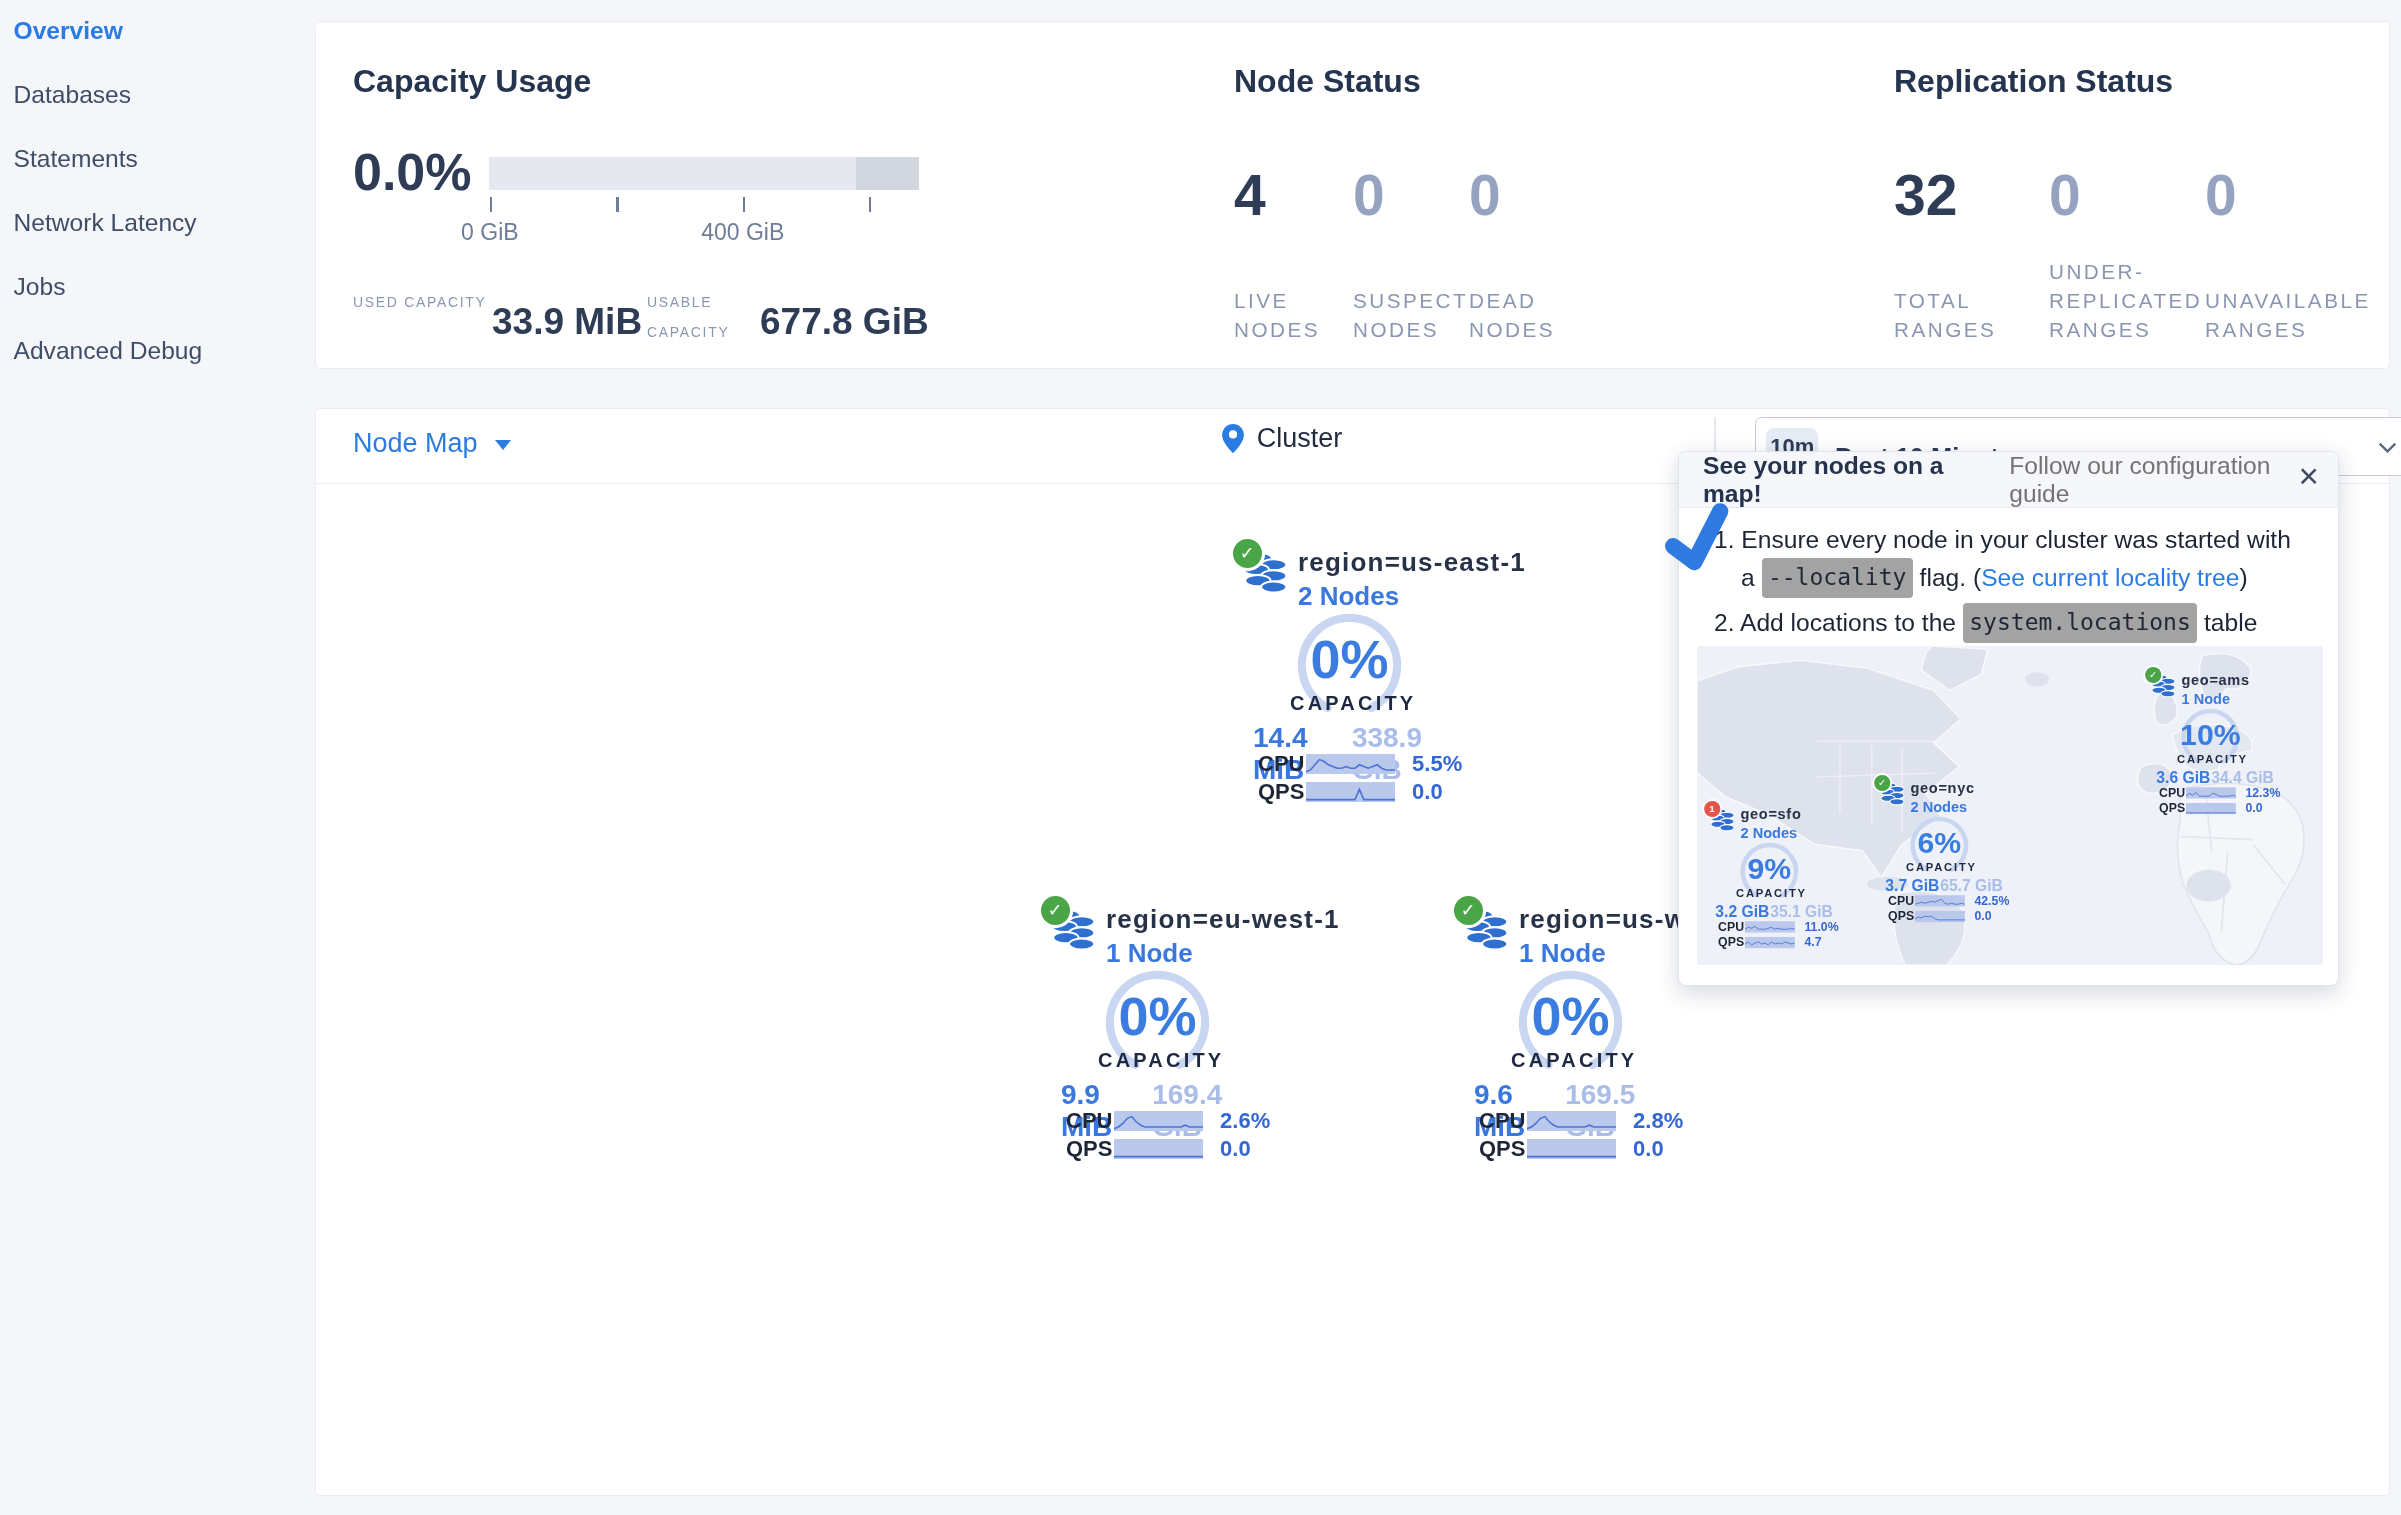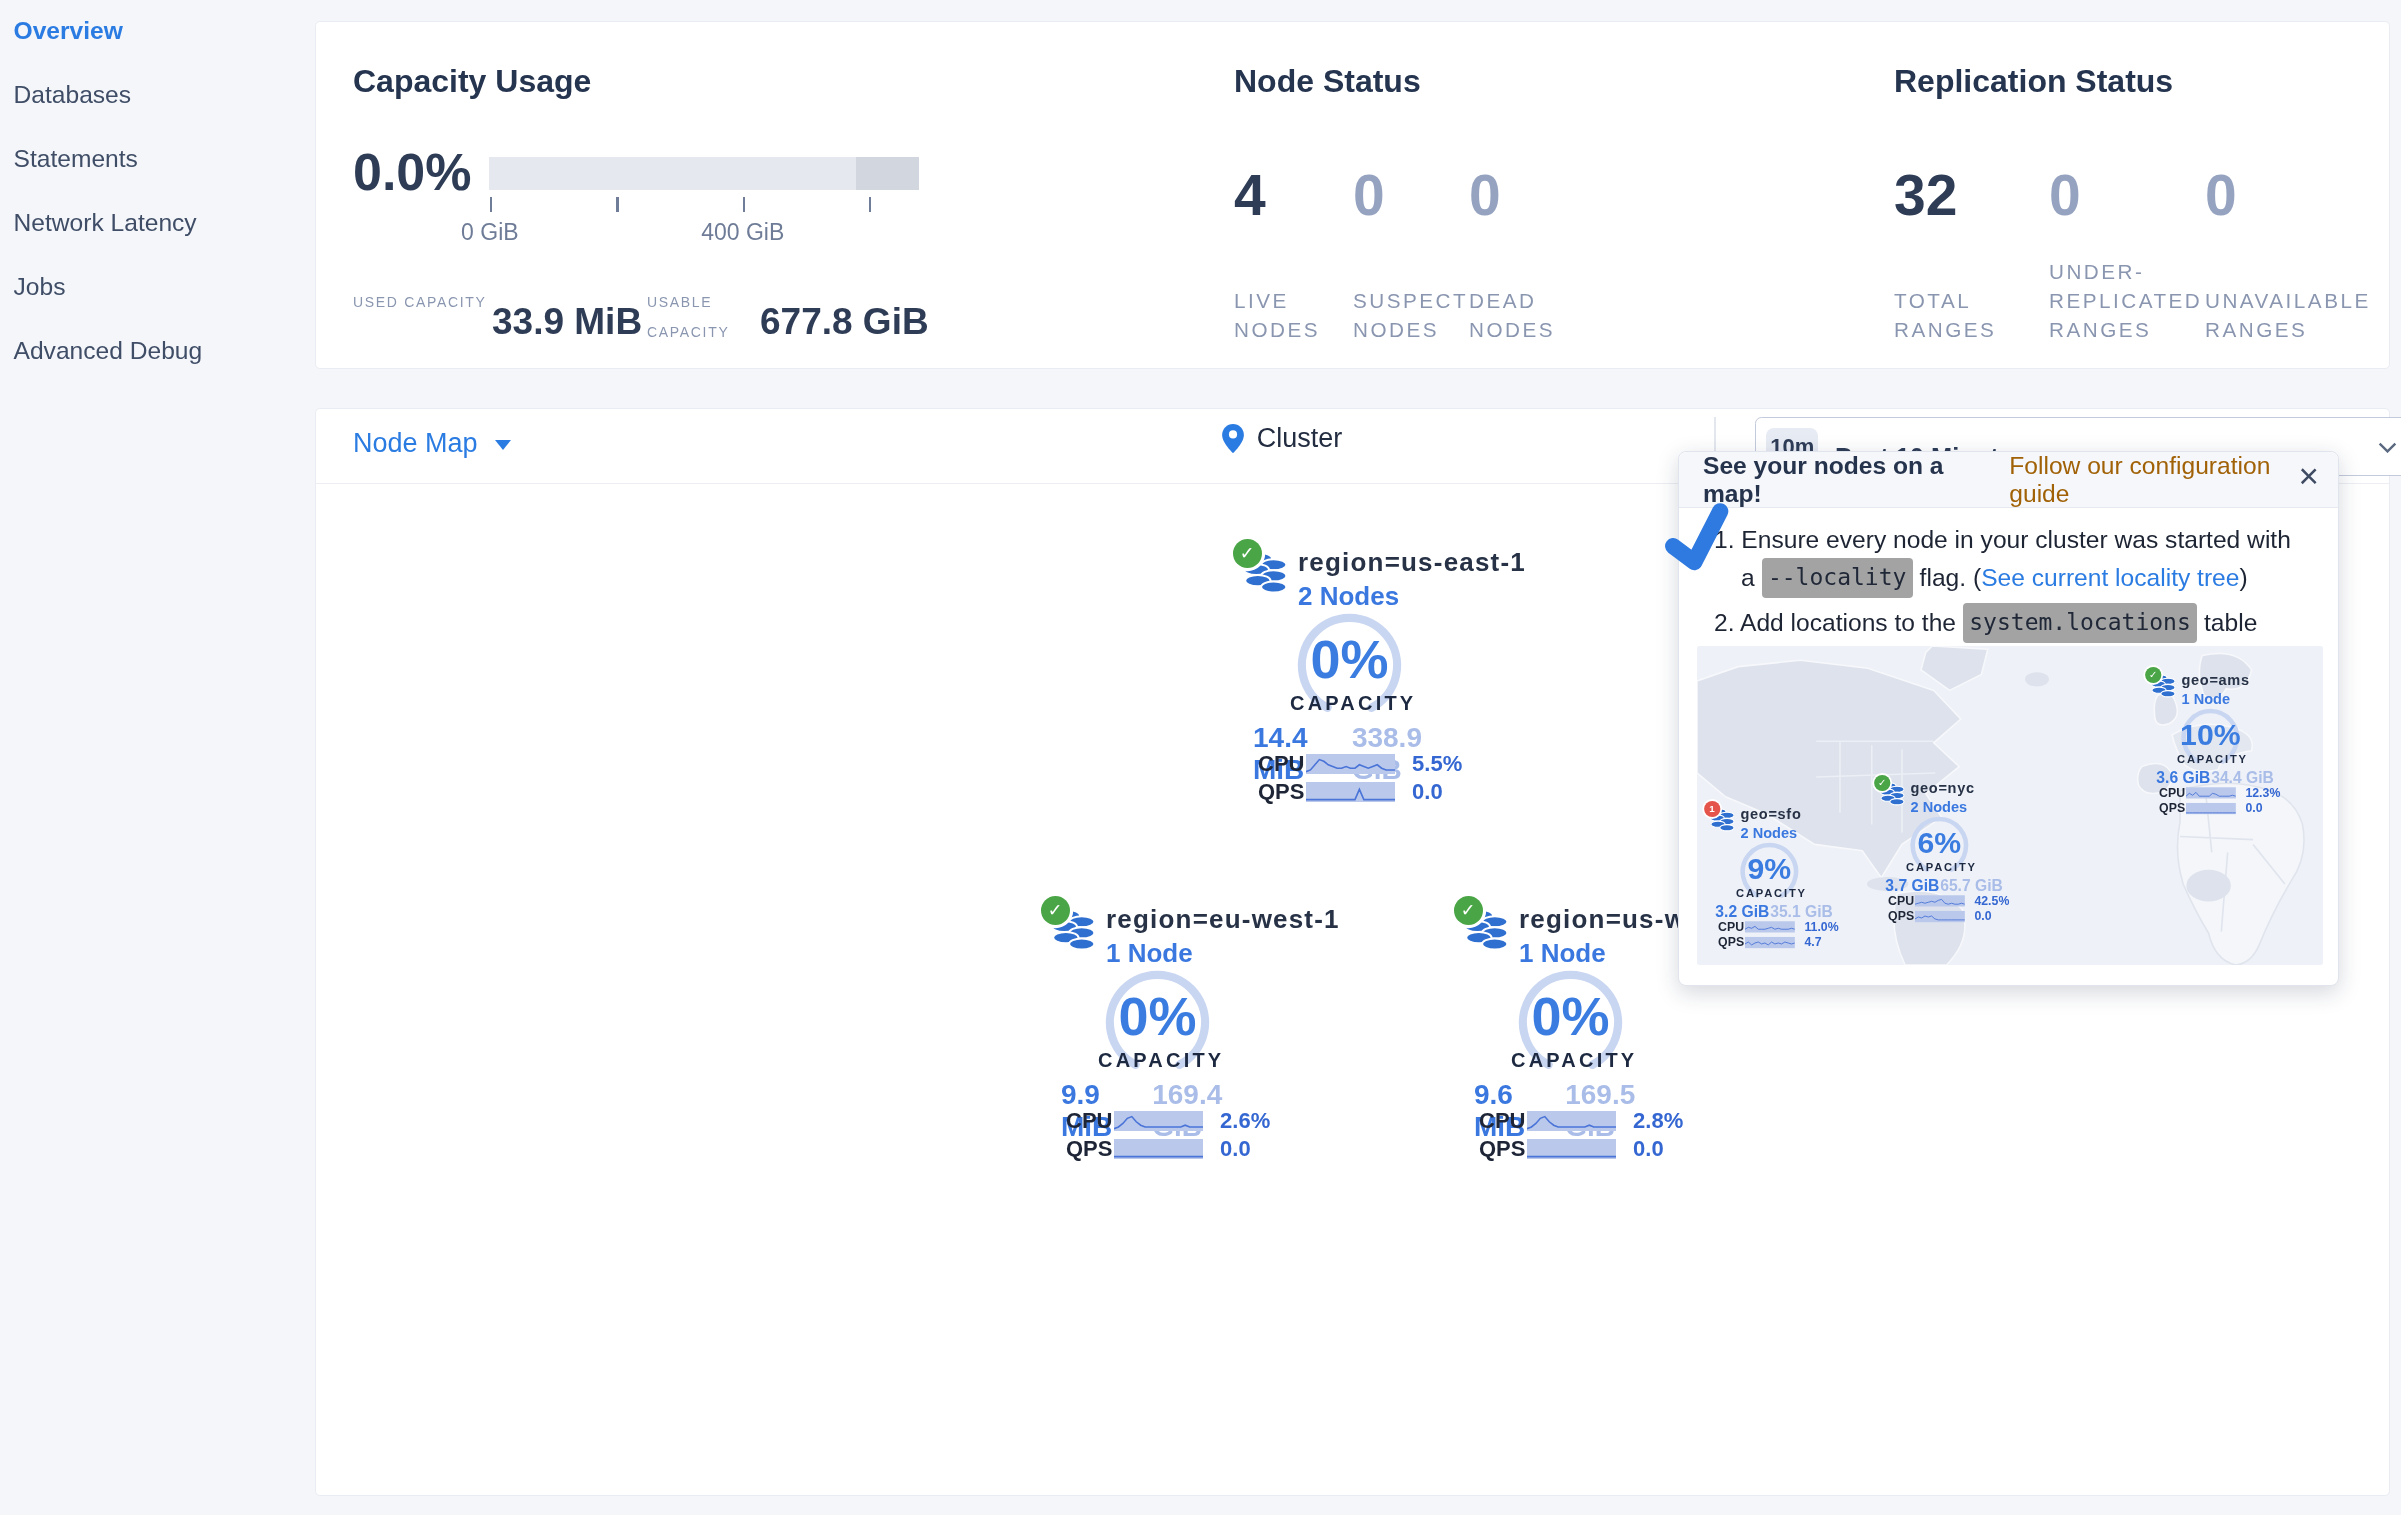--- a/index.html
+++ b/index.html
@@ -75,21 +75,21 @@
   .r-row .lbl { width:46px; font-size:22px; font-weight:700; color:#1d2536; }
   .spark { width:89px; height:20.7px; background:#bac8eb; margin-left:1.6px; }
   .spark polyline { fill:none; stroke:#4a74d8; stroke-width:1.6; vector-effect:non-scaling-stroke; }
   .r-row .val { margin-left:17.5px; font-size:22px; font-weight:700; color:#3567d2; }
   .region-card.mini { transform:scale(0.56); transform-origin:0 0; }
 
   
   .popup { position:absolute; left:1362px; top:42px; width:661px; height:535px; background:#fff; border:0.8px solid #e0e4ec; border-radius:8px; box-shadow:0 6.4px 22px rgba(30,40,70,0.18); z-index:5; }
   .popup-header { position:relative; height:56px; background:#f5f7fa; border-bottom:1.6px solid #e6e9f0; border-radius:8px 8px 0 0; display:flex; align-items:center; padding:0 24px; }
   .popup-title { font-size:24.6px; font-weight:700; color:#26334d; }
-  .popup-link { font-size:24.6px; color:#a16207; margin-left:22px; text-decoration:none; cursor:pointer; }
+  .popup-link { font-size:24.6px; color:#737373; margin-left:22px; text-decoration:none; cursor:pointer; }
   .popup-close { position:absolute; right:19px; top:6.4px; font-size:35px; font-weight:400; color:#3f4b63; background:none; border:none; cursor:pointer; font-family:inherit; line-height:1; }
   .popup-steps { padding:12.7px 29px 0 35px; }
   .step { font-size:24.6px; line-height:37px; color:#1d2433; margin-bottom:4.8px; padding-left:27px; text-indent:-27px; }
   .step-num { color:#1d2433; }
   .step code { font-family:"DejaVu Sans Mono",monospace; font-size:23px; background:#a3a3a3; border-radius:4px; padding:1.6px 6.4px; color:#202838; text-indent:0; display:inline-block; }
   .step a { color:#2b7ce2; text-decoration:none; cursor:pointer; }
   .big-check { position:absolute; left:-16px; top:51px; width:70px; height:70px; transform:rotate(-8deg); z-index:6; }
   .minimap { position:absolute; left:17.5px; top:194px; width:626px; height:319px; background:#eef1f7; border-radius:3.2px; overflow:hidden; }
   .minimap .land-svg { position:absolute; left:0; top:0; width:100%; height:100%; }
 </style>

